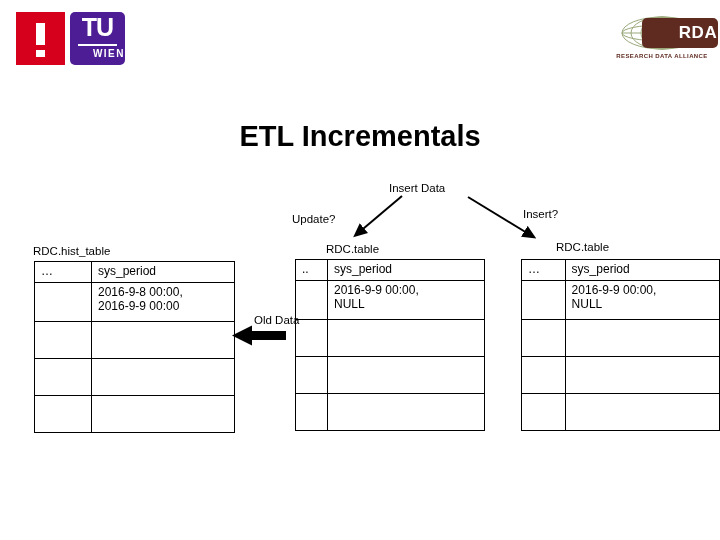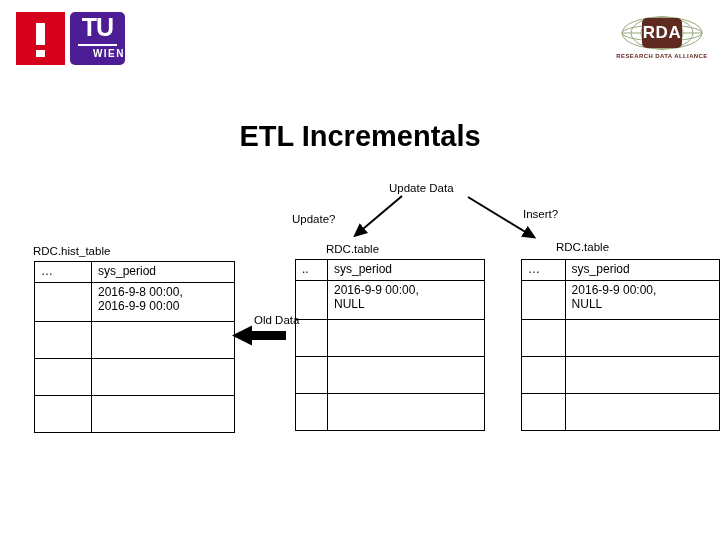--- a/index.html
+++ b/index.html
@@ -111,20 +111,21 @@
     width: 40px;
     height: 30px;
     background: #5f2a20;
     border-radius: 5px;
     color: #ffffff;
     font-size: 17px;
     font-weight: bold;
     text-align: center;
     line-height: 30px;
     letter-spacing: 0.5px;
+    padding-left: 36px;
   }
   #rda-sub {
     position: absolute;
     left: 0;
     top: 39px;
     width: 92px;
     text-align: center;
     font-size: 6px;
     font-weight: bold;
     letter-spacing: 0.4px;
@@ -265,21 +266,21 @@
   <line x1="402" y1="196" x2="357" y2="234" stroke="#000000" stroke-width="2" marker-end="url(#head-thin)"></line>
 
   <line x1="468" y1="197" x2="532" y2="236" stroke="#000000" stroke-width="2" marker-end="url(#head-thin)"></line>
 
   <g>
     <rect x="252" y="331" width="34" height="9" fill="#000000"></rect>
     <path d="M252,325.5 L252,345.5 L232,335.5 z" fill="#000000"></path>
   </g>
 </svg>
 
-<div class="flow-label" id="label-source-data">Update Data</div>
+<div class="flow-label" id="label-source-data">Insert Data</div>
 <div class="flow-label" id="label-update">Update?</div>
 <div class="flow-label" id="label-insert">Insert?</div>
 <div class="flow-label" id="label-old-data">Old Data</div>
 
 <div class="table-caption" id="caption-hist">RDC.hist_table</div>
 <div class="table-caption" id="caption-mid">RDC.table</div>
 <div class="table-caption" id="caption-right">RDC.table</div>
 
 <table class="data-table" id="table-hist">
   <tbody>

